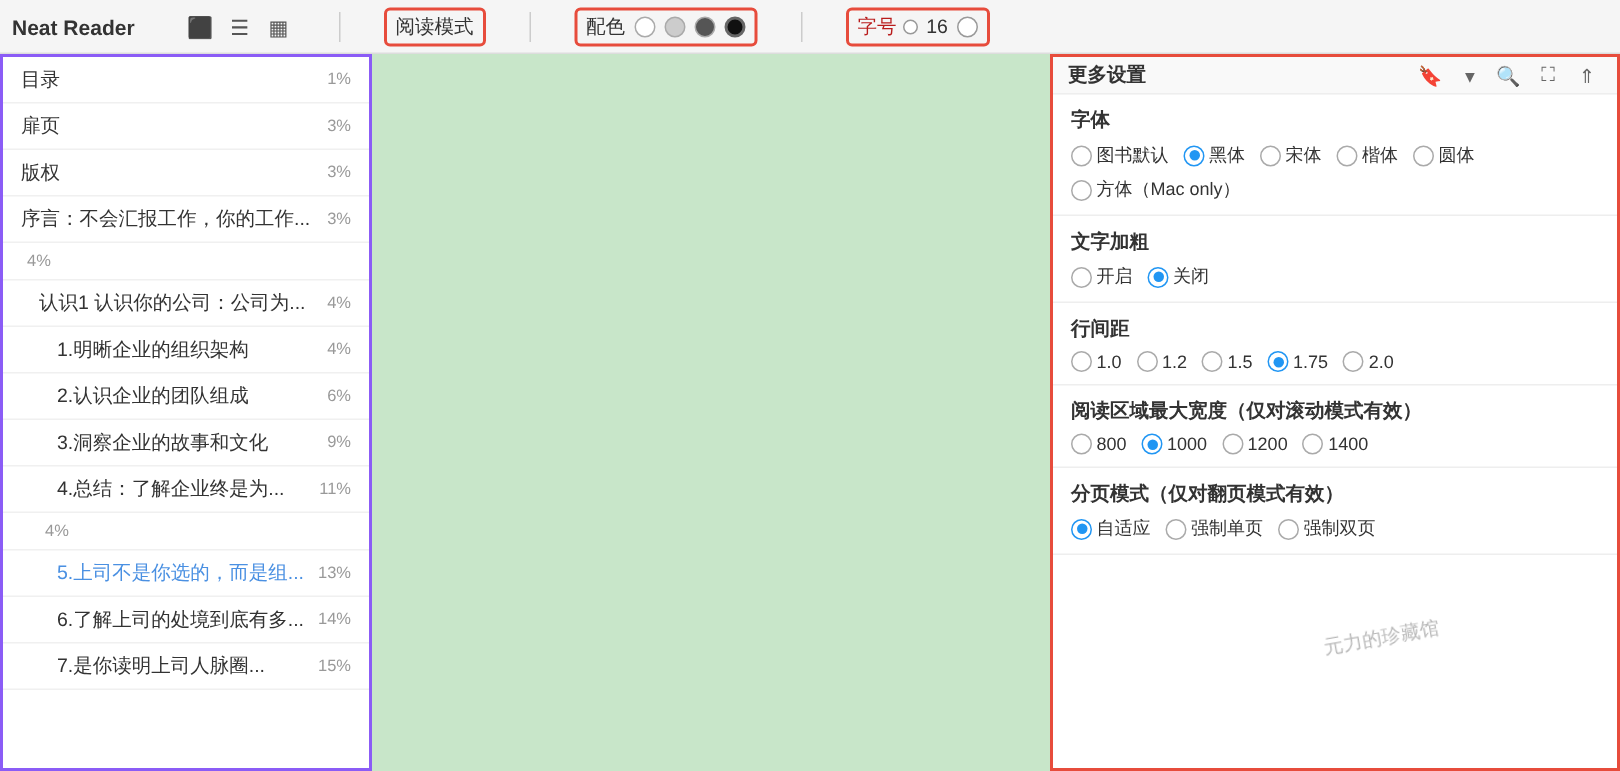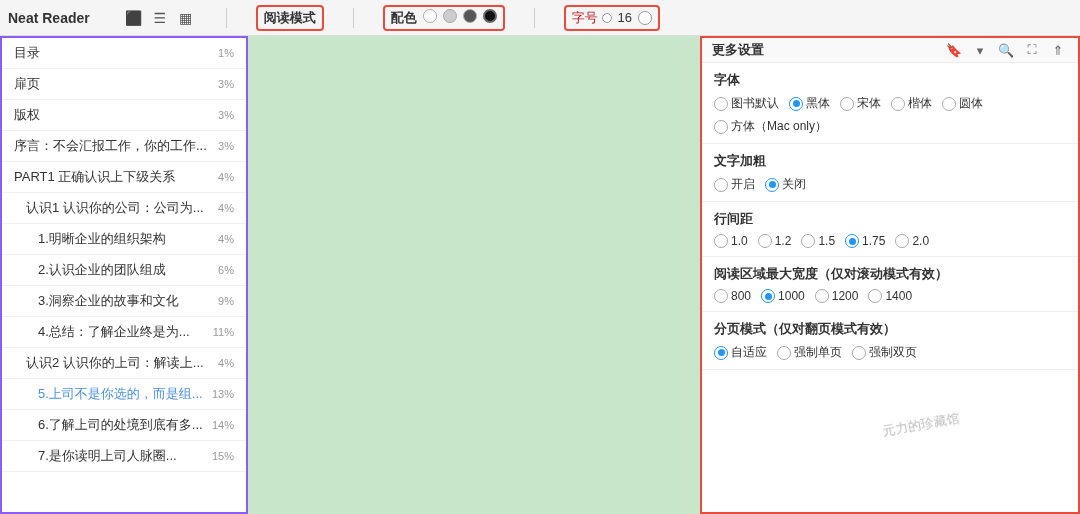--- a/index.html
+++ b/index.html
@@ -38,26 +38,25 @@
       border-radius: 3px;
     }
     .toolbar-divider {
       width: 1px;
       height: 20px;
       background: #ccc;
       margin: 0 4px;
     }
     .toolbar-section {
       display: flex;
-      align-items: flex-start;
+      align-items: center;
       border: 2px solid #e74c3c;
       border-radius: 4px;
       padding: 2px 6px;
       gap: 6px;
-      font-weight: bold;
     }
     .toolbar-section-label {
       font-size: 13px;
       color: #333;
     }
     .color-dot {
       width: 14px;
       height: 14px;
       border-radius: 50%;
       border: 1px solid #aaa;
@@ -266,21 +265,20 @@
       </div>
       <div class="toc-item">
         <span class="toc-text">版权</span>
         <span class="toc-percent">3%</span>
       </div>
       <div class="toc-item">
         <span class="toc-text">序言：不会汇报工作，你的工作...</span>
         <span class="toc-percent">3%</span>
       </div>
       <div class="toc-item">
-        <span class="toc-text">PART1 正确认识上下级关系</span>
         <span class="toc-percent">4%</span>
       </div>
       <div class="toc-item indented-1">
         <span class="toc-text">认识1 认识你的公司：公司为...</span>
         <span class="toc-percent">4%</span>
       </div>
       <div class="toc-item indented-2">
         <span class="toc-text">1.明晰企业的组织架构</span>
         <span class="toc-percent">4%</span>
       </div>
@@ -290,21 +288,20 @@
       </div>
       <div class="toc-item indented-2">
         <span class="toc-text">3.洞察企业的故事和文化</span>
         <span class="toc-percent">9%</span>
       </div>
       <div class="toc-item indented-2">
         <span class="toc-text">4.总结：了解企业终是为...</span>
         <span class="toc-percent">11%</span>
       </div>
       <div class="toc-item indented-1">
-        <span class="toc-text">认识2 认识你的上司：解读上...</span>
         <span class="toc-percent">4%</span>
       </div>
       <div class="toc-item indented-2 active-link">
         <span class="toc-text">5.上司不是你选的，而是组...</span>
         <span class="toc-percent">13%</span>
       </div>
       <div class="toc-item indented-2">
         <span class="toc-text">6.了解上司的处境到底有多...</span>
         <span class="toc-percent">14%</span>
       </div>

